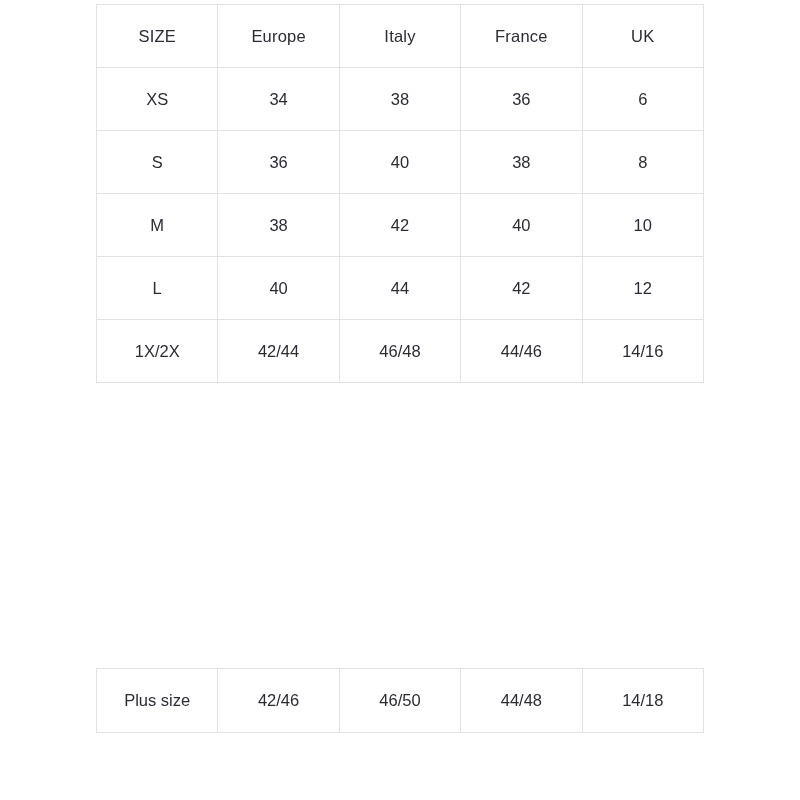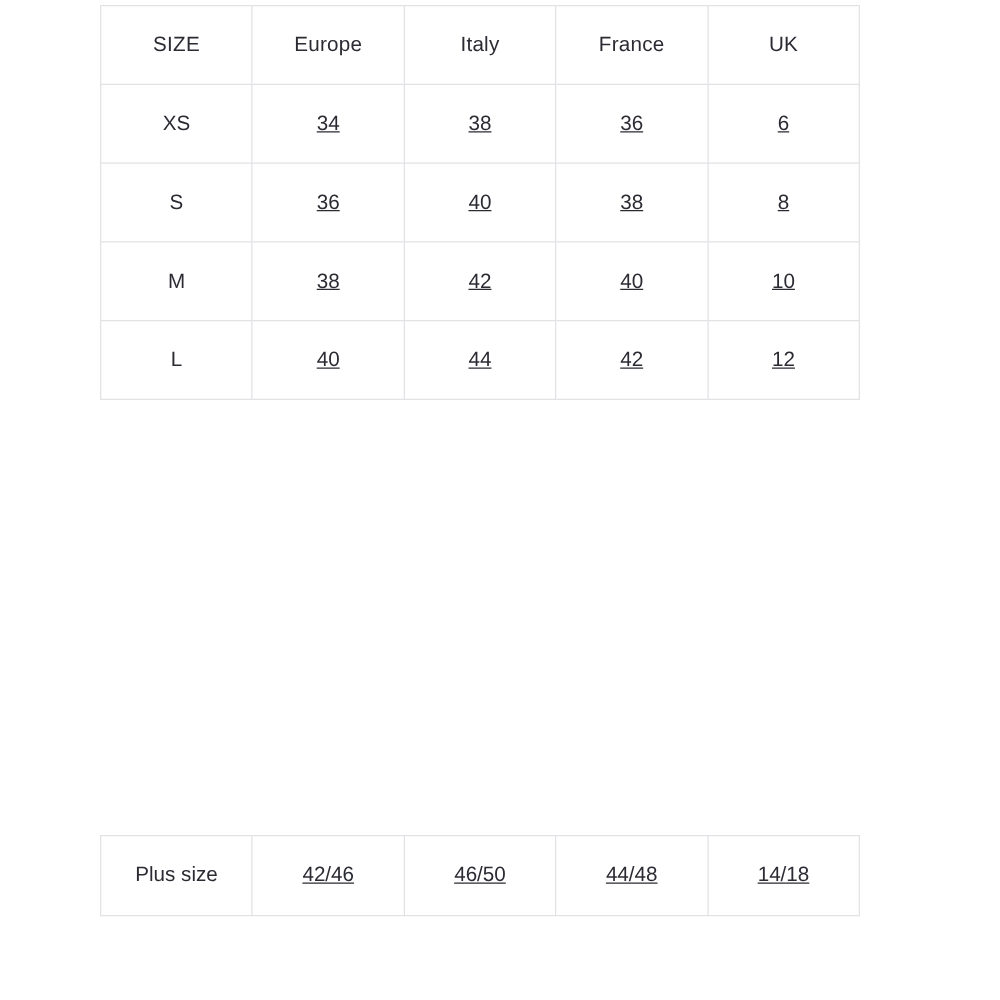--- a/index.html
+++ b/index.html
@@ -15,21 +15,21 @@
     overflow: hidden;
   }
   .page {
     position: relative;
     width: 800px;
     height: 800px;
     box-sizing: border-box;
   }
   .table-wrap {
     position: absolute;
-    left: 80px;
+    left: 96px;
     width: 660px;
   }
   #main-table-wrap { top: 4px; }
   #secondary-table-wrap { top: 668px; }
 
   table.size-table {
     border-collapse: collapse;
     width: 608px;
     table-layout: fixed;
   }
@@ -55,21 +55,20 @@
     letter-spacing: 0.2px;
   }
   td.rowlabel {
     font-weight: 700;
     font-size: 16.5px;
   }
   td.val {
     font-weight: 400;
     font-size: 16.5px;
     color: #3a3a42;
-    text-decoration: underline;
   }
 </style>
 </head>
 <body>
 
 <div class="page">
 
   <div class="table-wrap" id="main-table-wrap">
     <table class="size-table" id="main-table">
       <colgroup>
@@ -110,20 +109,27 @@
           <td class="val">40</td>
           <td class="val">10</td>
         </tr>
         <tr>
           <td class="rowlabel">L</td>
           <td class="val">40</td>
           <td class="val">44</td>
           <td class="val">42</td>
           <td class="val">12</td>
         </tr>
+        <tr>
+          <td class="rowlabel">1X/2X</td>
+          <td class="val">42/44</td>
+          <td class="val">46/48</td>
+          <td class="val">44/46</td>
+          <td class="val">14/16</td>
+        </tr>
       </tbody>
     </table>
   </div>
 
   <div class="table-wrap" id="secondary-table-wrap">
     <table class="size-table" id="secondary-table">
       <colgroup>
         <col class="c-label">
           <col class="c-val">
           <col class="c-val">

